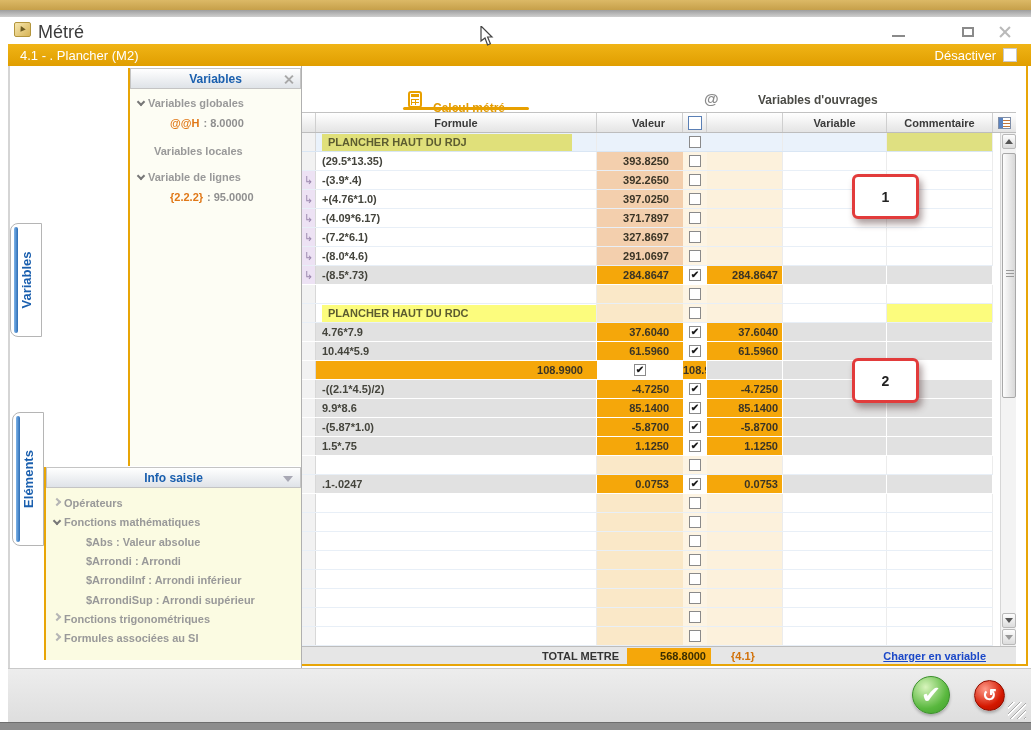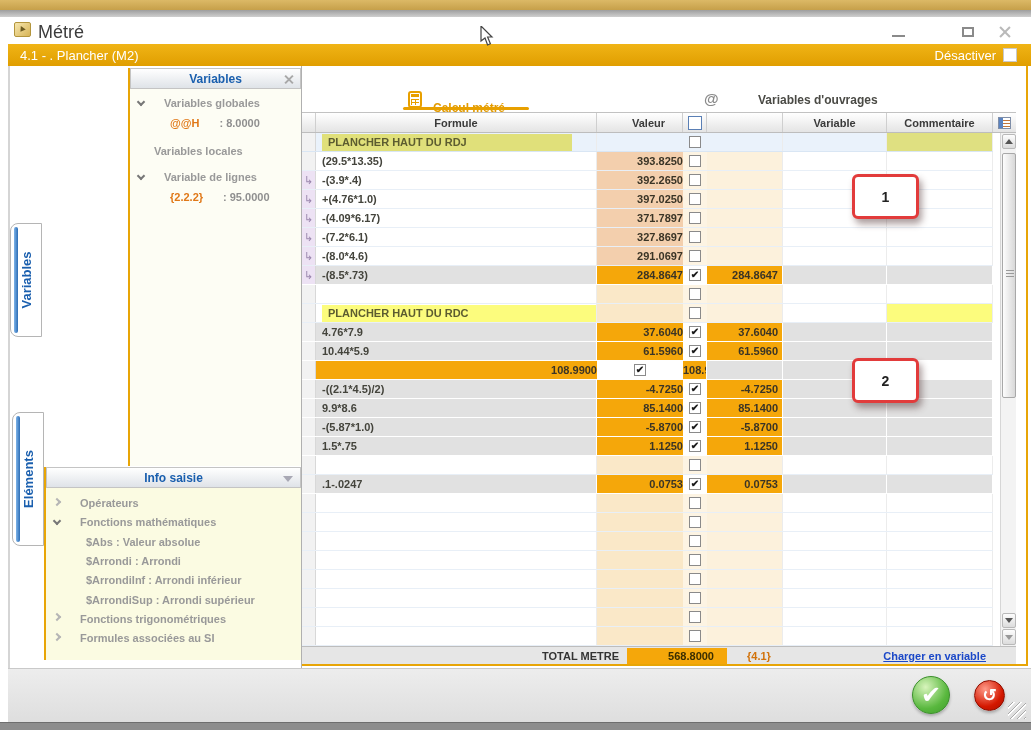--- a/index.html
+++ b/index.html
@@ -42,21 +42,21 @@
   .vtab .vlabel{position:absolute;left:50%;top:50%;transform:translate(-50%,-50%) rotate(-90deg);white-space:nowrap;color:var(--blue);font-weight:700;font-size:13px;}
   .panel-head{height:21px;background:linear-gradient(to bottom,#ffffff,#dfe3e8);border:1px solid #c4c4c4;display:flex;align-items:center;justify-content:center;position:relative;}
   .panel-title{color:var(--blue);font-weight:700;font-size:12px;}
   .ph-x{position:absolute;right:6px;top:5px;width:11px;height:11px;}
   .ph-x::before,.ph-x::after{content:"";position:absolute;left:5px;top:0;width:2px;height:11px;background:#a8a8a8;}
   .ph-x::before{transform:rotate(45deg);}.ph-x::after{transform:rotate(-45deg);}
   .ph-tri{position:absolute;right:7px;top:8px;border:5px solid transparent;border-top:6px solid #a8a8b4;}
   .varpanel{left:128px;top:68px;width:173px;height:398px;background:#fdfdf4;border-left:2px solid var(--accent);}
   .infopanel{left:44px;top:467px;width:257px;height:193px;background:#fbfbe2;border-left:2px solid var(--accent);}
   .tree{position:relative;font-size:11px;font-weight:700;color:#999;}
-  .titem{position:absolute;display:flex;align-items:center;gap:20px;white-space:nowrap;cursor:default;}
+  .titem{position:absolute;display:flex;align-items:center;gap:4px;white-space:nowrap;cursor:default;}
   .chev{width:6px;height:6px;border-right:2px solid #777;border-bottom:2px solid #777;transform:rotate(45deg);margin-top:-3px;}
   .chev.right{border-color:#b5b5b5;transform:rotate(-45deg);}
   .vname{color:#E07818;}
   .vval{color:#8f8f8f;}
 
   
   .mtab-label{font-size:12px;font-weight:700;}
   .calc-icon{position:absolute;left:408px;top:91px;width:14px;height:17px;border:2px solid #E8A000;border-radius:3px;}
   .calc-icon::before{content:"";position:absolute;left:1px;right:1px;top:1px;height:3px;background:#E8A000;}
   .calc-icon::after{content:"";position:absolute;left:1px;right:1px;top:6px;bottom:1px;
@@ -76,21 +76,21 @@
   .tbl-icon::after{content:"";position:absolute;left:4px;right:0;top:0;bottom:0;
      background:repeating-linear-gradient(to bottom,transparent 0 2px,#c3763a 2px 3px);}
 
   .gridrows{left:302px;top:133px;width:691px;height:513px;background:#fff;overflow:hidden;}
   .grow{display:grid;grid-template-columns:14px 281px 86px 24px 76px 104px 106px;height:19px;border-bottom:1px solid #E8EFF7;
      font-size:11px;font-weight:700;color:#44443C;}
   .grow>div{overflow:hidden;white-space:nowrap;}
   .c-h{background:#F2F2F2;border-right:1px solid #D8D8D8;display:flex;align-items:center;justify-content:center;font-size:11px;color:#9B87AE;}
   .c-form{padding-left:6px;line-height:18px;border-right:1px solid #ECECEC;}
   .c-val,.c-val2{text-align:right;line-height:18px;color:#3a3426;}
-  .c-val{padding-right:0;}
+  .c-val{padding-right:14px;}
   .c-val2{padding-right:4px;border-right:1px solid #ECECEC;}
   .c-cb{display:flex;align-items:center;justify-content:center;}
   .c-var,.c-com{border-right:1px solid #ECECEC;}
   .cb{width:12px;height:12px;background:#fff;border:1px solid #8a8a8a;display:flex;align-items:center;justify-content:center;font-size:10px;line-height:10px;color:#1a1a1a;}
   .grow.blank .c-val,.grow.formula .c-val{background:var(--value-faint);}
   .grow.formula.unchecked .c-val{background:var(--value-soft);}
   .grow.blank .c-val2,.grow.formula.unchecked .c-val2{background:#FCF1DC;}
   .grow.blank .c-cb,.grow.formula.unchecked .c-cb{background:#FDF4E3;}
   .grow .c-h.arr{background:#EDE2F4;}
   .grow.sel{border-bottom:1px solid #fff;}
@@ -105,21 +105,21 @@
   .rdj .chip{background:var(--hl-rdj);width:250px;}
   .rdc .chip{background:var(--hl-rdc);width:100%;}
   .grow.section.rdc .c-val{background:var(--value-faint);}
   .grow.section.rdc .c-val2{background:#FCF1DC;}
   .grow.section.rdc .c-cb{background:#FDF4E3;}
   .grow.section.rdc .c-com{background:var(--hl-rdc);}
 
   
   .gfoot{left:302px;top:646px;width:714px;height:18px;background:#E6E6E6;border-top:1px solid #bdbdbd;display:flex;align-items:center;font-size:11px;font-weight:700;color:#333;}
   .tf-label{width:325px;text-align:right;padding-right:8px;}
-  .tf-val{width:100px;background:var(--value-strong);text-align:right;padding-right:13px;height:16px;line-height:16px;color:#3a2e00;}
+  .tf-val{width:84px;background:var(--value-strong);text-align:right;padding-right:5px;height:16px;line-height:16px;color:#3a2e00;}
   .tf-ref{color:#D2720A;padding-left:20px;}
   .tf-link{margin-left:auto;margin-right:30px;color:var(--link);text-decoration:underline;cursor:pointer;}
   .edge-r{left:1026px;top:66px;width:2px;height:600px;background:var(--accent);}
   .edge-b{left:302px;top:664px;width:726px;height:2px;background:var(--accent);}
 
   
   .sb{left:1000px;top:133px;width:16px;height:513px;background:#F3F3F3;border-left:1px solid #d6d6d6;}
   .sbbtn{position:absolute;left:1px;width:14px;background:linear-gradient(to bottom,#fdfdfd,#dcdcdc);border:1px solid #b9b9b9;border-radius:2px;display:flex;align-items:center;justify-content:center;}
   .tri-up{border:4px solid transparent;border-bottom:5px solid #555;margin-top:-4px;}
   .tri-dn{border:4px solid transparent;border-top:5px solid #555;margin-bottom:-4px;}

